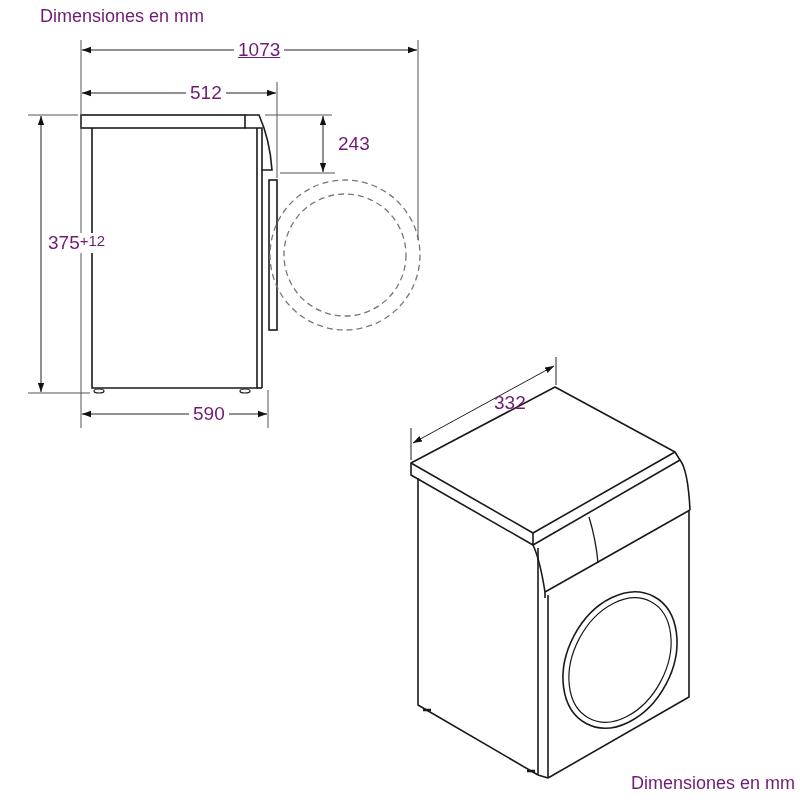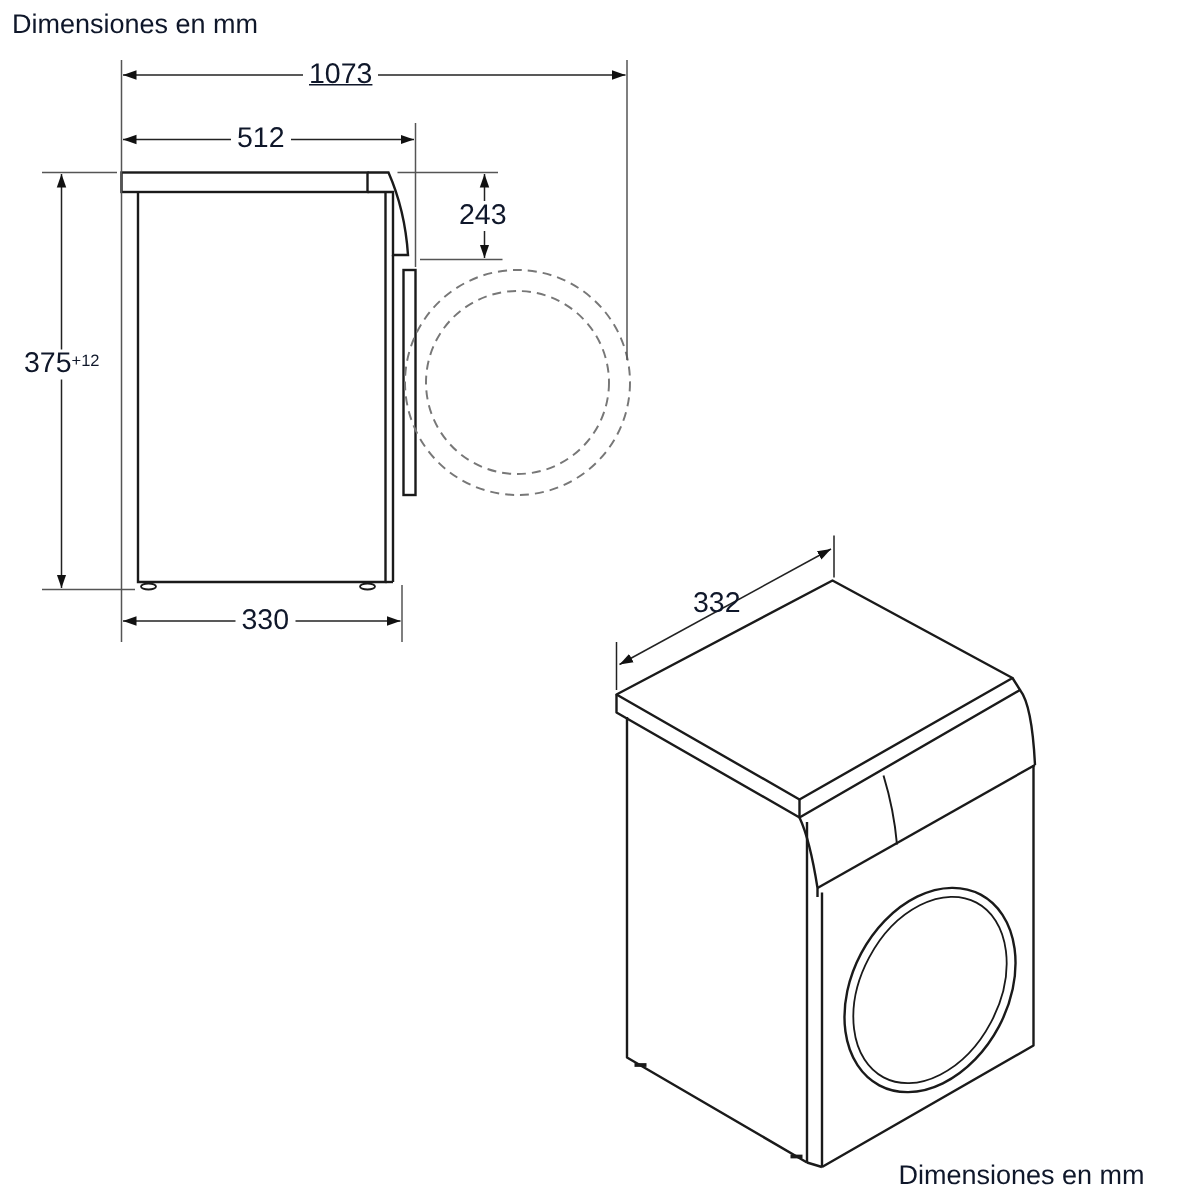--- a/index.html
+++ b/index.html
@@ -1,20 +1,20 @@
 <!DOCTYPE html>
 <html><head>
 <meta charset="utf-8">
 <style>
   html, body { margin: 0; padding: 0; background: #ffffff; }
   body { width: 800px; height: 800px; position: relative; overflow: hidden; font-family: "Liberation Sans", sans-serif; }
-  .label { position: absolute; color: #0f172a; font-family: "Liberation Sans", sans-serif; white-space: nowrap; }
+  .label { position: absolute; color: #701a75; font-family: "Liberation Sans", sans-serif; white-space: nowrap; margin-left: 32px; }
   .caption { font-size: 18px; }
   .dim { font-size: 19px; background: #fff; padding: 0 4px; line-height: 20px; }
-  .sup { font-size: 11px; vertical-align: top; position: relative; top: -2px; }
+  .sup { font-size: 15px; vertical-align: top; position: relative; top: -2px; }
   svg { position: absolute; left: 0; top: 0; }
 </style>
 </head>
 <body>
 
 <svg width="800" height="800" viewBox="0 0 800 800">
   <defs>
     <marker id="arr" viewBox="0 0 10 10" refX="10" refY="5" markerWidth="9" markerHeight="9" orient="auto-start-reverse">
       <path d="M0,1.5 L10,5 L0,8.5 z" fill="#111"></path>
     </marker>
@@ -94,14 +94,14 @@
   </g>
 </svg>
 
 <div class="label caption" style="left:8px; top:6px;">Dimensiones en mm</div>
 <div class="label caption" style="left:599px; top:773px;">Dimensiones en mm</div>
 
 <div class="label dim" style="left:202px; top:40px;text-decoration:underline;">1073</div>
 <div class="label dim" style="left:154px; top:83px;">512</div>
 <div class="label dim" style="left:302px; top:134px;">243</div>
 <div class="label dim" style="left:14px; top:233px; padding:0 2px;"><span>375</span><span class="sup">+12</span></div>
-<div class="label dim" style="left:157px; top:404px;">330</div>
+<div class="label dim" style="left:157px; top:404px;">590</div>
 <div class="label dim" style="left:458px; top:393px; background:transparent;">332</div>
 
 </body></html>

